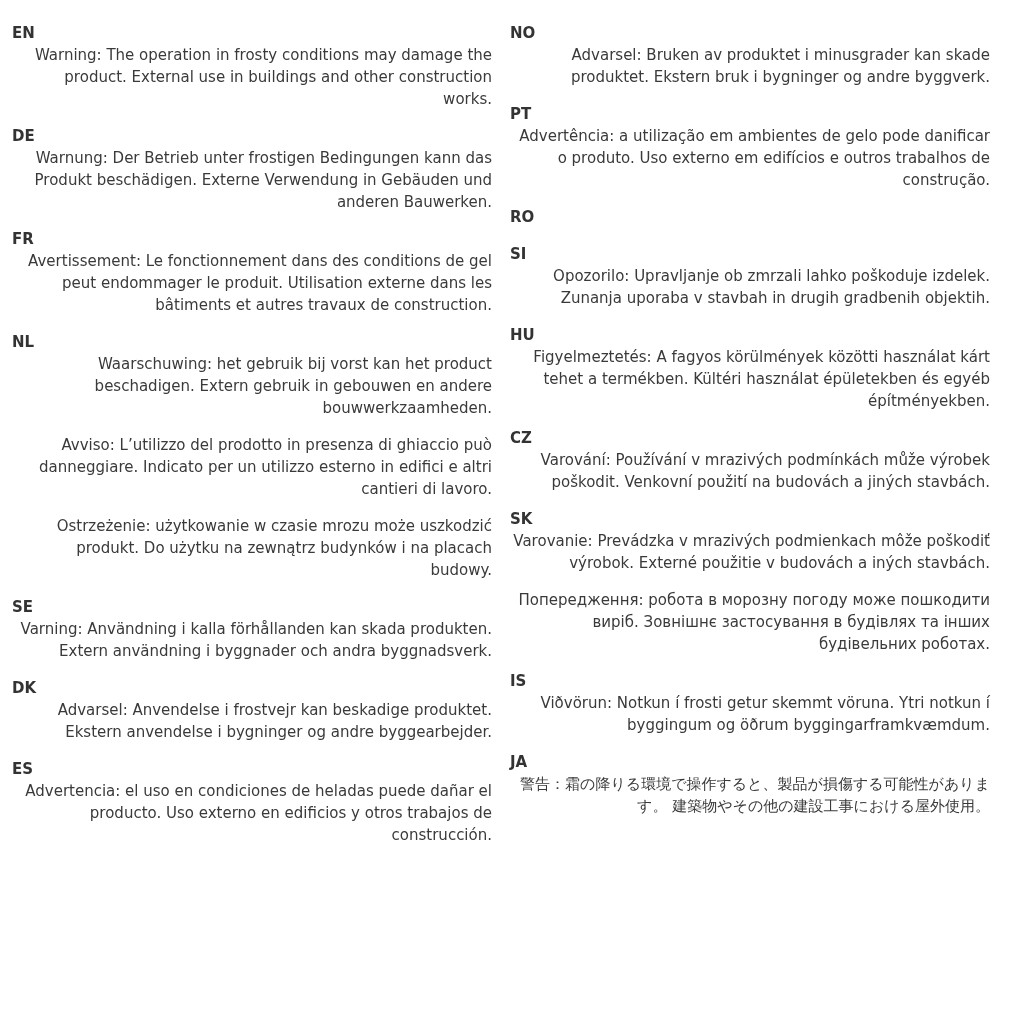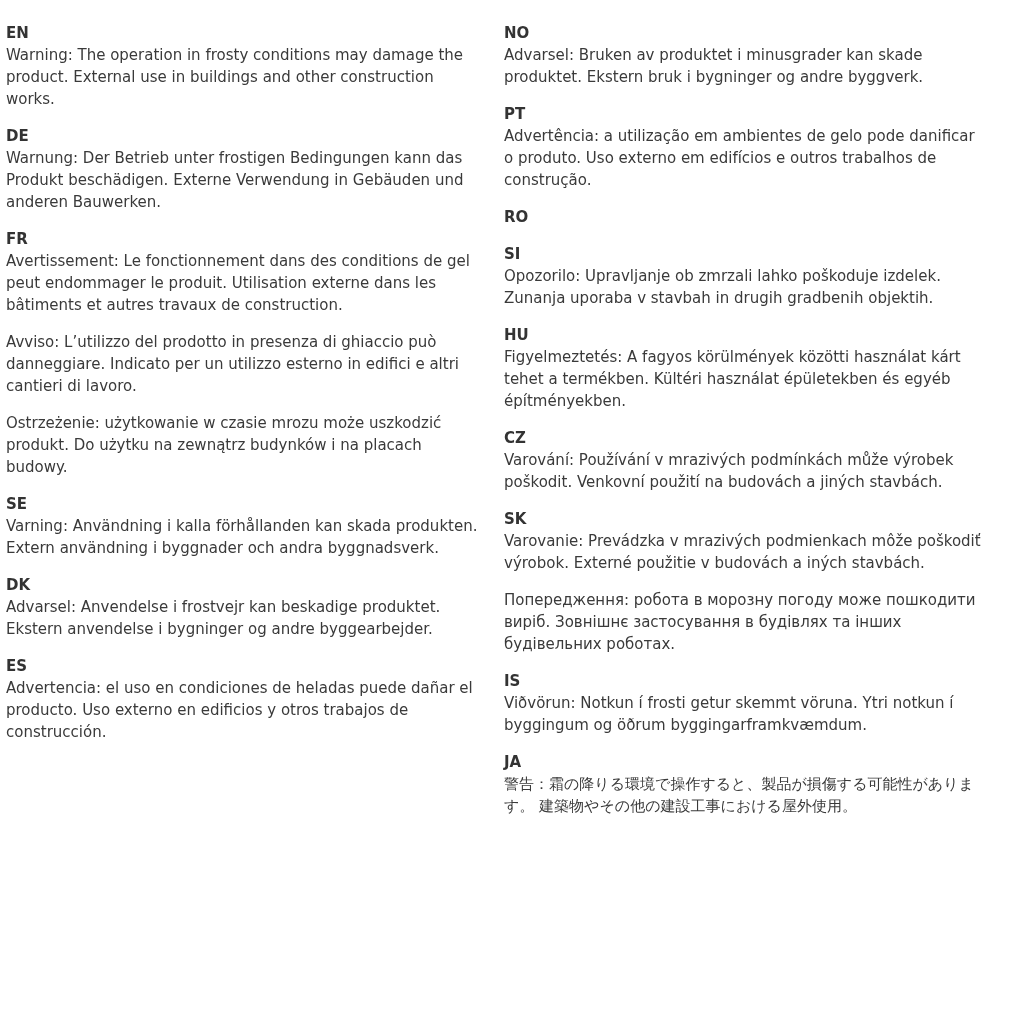--- a/index.html
+++ b/index.html
@@ -9,39 +9,40 @@
     background: #ffffff;
     overflow: hidden;
   }
   body {
     font-family: "DejaVu Sans", "Liberation Sans", sans-serif;
     color: #3a3a3a;
   }
   .page {
     display: flex;
     gap: 18px;
-    padding: 22px 6px;
+    padding: 22px 12px;
   }
   .col {
     width: 480px;
     flex: 0 0 auto;
   }
   .lang-section {
     margin-bottom: 15px;
   }
   .lang-code {
     font-size: 15px;
     font-weight: bold;
     line-height: 22px;
     color: #333333;
   }
   .lang-text {
     font-size: 15px;
     line-height: 22px;
     font-weight: normal;
+    text-align: right;
   }
 </style>
 </head>
 <body>
 
 <div class="page">
 
   <div class="col">
 
     <section class="lang-section">
@@ -52,20 +53,24 @@
     <section class="lang-section">
       <h3 class="lang-code">DE</h3>
       <p class="lang-text">Warnung: Der Betrieb unter frostigen Bedingungen kann das Produkt beschädigen. Externe Verwendung in Gebäuden und anderen Bauwerken.</p>
     </section>
 
     <section class="lang-section">
       <h3 class="lang-code">FR</h3>
       <p class="lang-text">Avertissement: Le fonctionnement dans des conditions de gel peut endommager le produit. Utilisation externe dans les bâtiments et autres travaux de construction.</p>
     </section>
 
+    <section class="lang-section">
+      <h3 class="lang-code">NL</h3>
+      <p class="lang-text">Waarschuwing: het gebruik bij vorst kan het product beschadigen. Extern gebruik in gebouwen en andere bouwwerkzaamheden.</p>
+    </section>
 
     <section class="lang-section">
       <p class="lang-text">Avviso: L’utilizzo del prodotto in presenza di ghiaccio può danneggiare. Indicato per un utilizzo esterno in edifici e altri cantieri di lavoro.</p>
     </section>
 
     <section class="lang-section">
       <p class="lang-text">Ostrzeżenie: użytkowanie w czasie mrozu może uszkodzić produkt. Do użytku na zewnątrz budynków i na placach budowy.</p>
     </section>
 
     <section class="lang-section">

